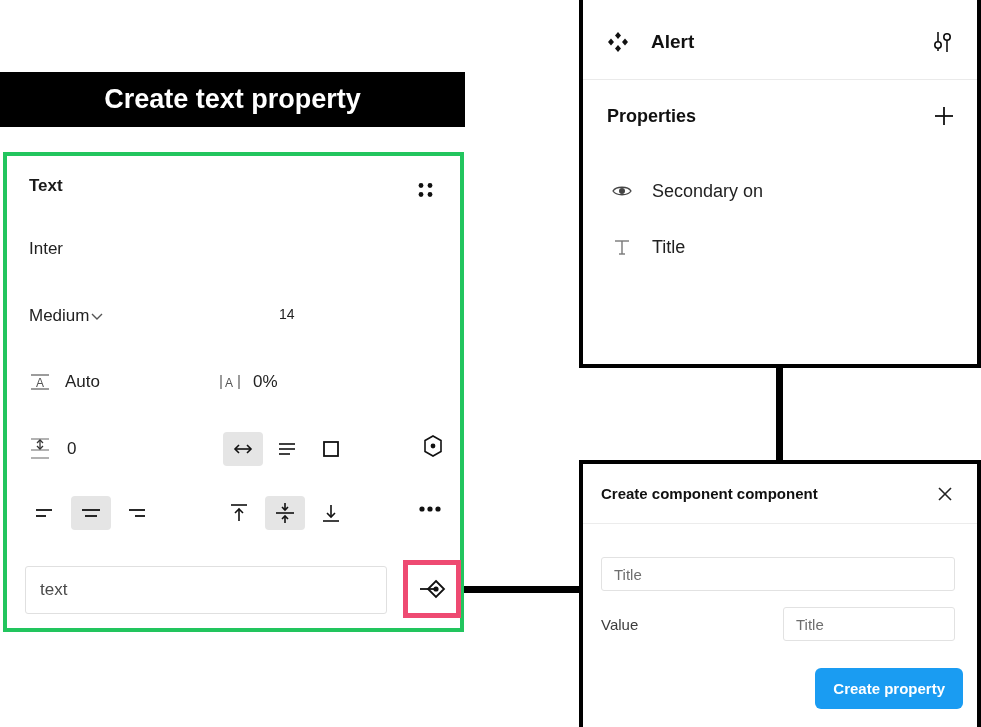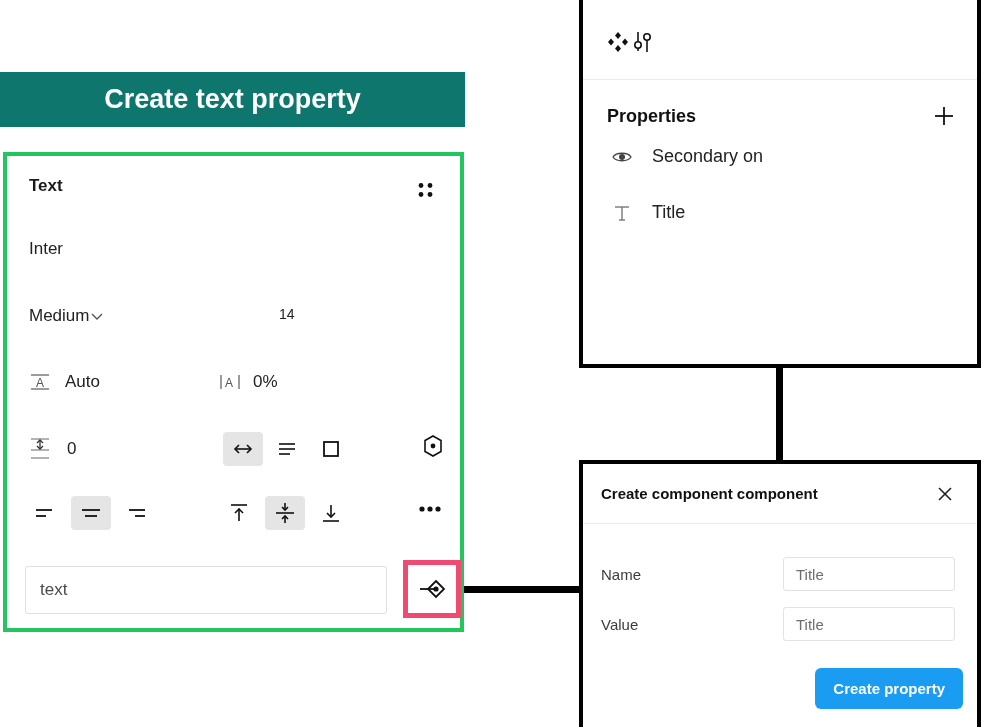--- a/index.html
+++ b/index.html
@@ -16,21 +16,21 @@
     color: #1f1f1f;
   }
 
   
   #banner {
     position: absolute;
     left: 0;
     top: 72px;
     width: 465px;
     height: 55px;
-    background: #0f766e;
+    background: #000000;
     display: flex;
     align-items: center;
     justify-content: center;
   }
   #banner .banner-text {
     color: #ffffff;
     font-size: 27px;
     font-weight: bold;
     letter-spacing: 0px;
   }
@@ -214,21 +214,21 @@
   }
   #prop-list {
     position: absolute;
     left: 0;
     top: 146px;
     width: 100%;
   }
   .prop-row {
     height: 56px;
     display: flex;
-    align-items: flex-start;
+    align-items: flex-end;
     padding-left: 27px;
     box-sizing: border-box;
   }
   .prop-row .pr-icon {
     width: 24px;
     display: flex;
     align-items: center;
     justify-content: center;
     color: #555;
   }
@@ -486,20 +486,21 @@
 
   <div id="alert-header">
     <span>
       <svg width="22" height="22" viewBox="0 0 22 22">
         <path d="M11 1 L14 4.5 L11 8 L8 4.5 Z" fill="#111"></path>
         <path d="M11 14 L14 17.5 L11 21 L8 17.5 Z" fill="#111"></path>
         <path d="M4 7.5 L7 11 L4 14.5 L1 11 Z" fill="#111"></path>
         <path d="M18 7.5 L21 11 L18 14.5 L15 11 Z" fill="#111"></path>
       </svg>
     </span>
+    <span class="ah-label">Alert</span>
     <span>
       <svg width="26" height="26" viewBox="0 0 26 26">
         <line x1="9" y1="3" x2="9" y2="22" stroke="#111" stroke-width="1.6"></line>
         <circle cx="9" cy="16" r="3.2" fill="#fff" stroke="#111" stroke-width="1.6"></circle>
         <line x1="18" y1="4" x2="18" y2="23" stroke="#111" stroke-width="1.6"></line>
         <circle cx="18" cy="8" r="3.2" fill="#fff" stroke="#111" stroke-width="1.6"></circle>
       </svg>
     </span>
   </div>
 
@@ -542,21 +543,20 @@
     <span class="dh-title">Create component component</span>
     <span>
       <svg width="20" height="20" viewBox="0 0 20 20">
         <line x1="4" y1="4" x2="16" y2="16" stroke="#222" stroke-width="1.6"></line>
         <line x1="16" y1="4" x2="4" y2="16" stroke="#222" stroke-width="1.6"></line>
       </svg>
     </span>
   </div>
 
   <div class="field-row" id="field-name">
-    <span class="fr-label">Name</span>
     <span class="fr-input">Title</span>
   </div>
 
   <div class="field-row" id="field-value">
     <span class="fr-label">Value</span>
     <span class="fr-input">Title</span>
   </div>
 
   <button id="create-btn">Create property</button>
 </div>

